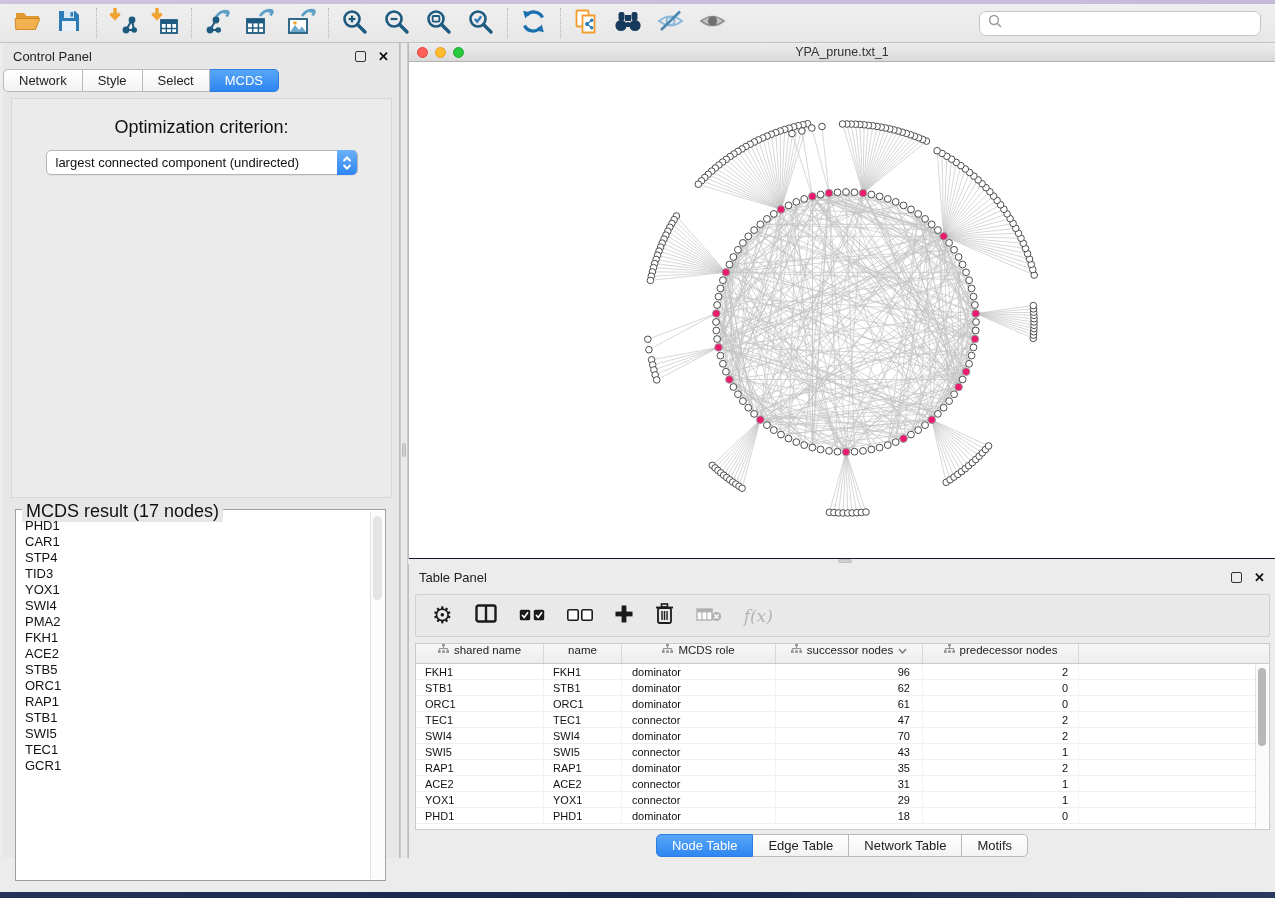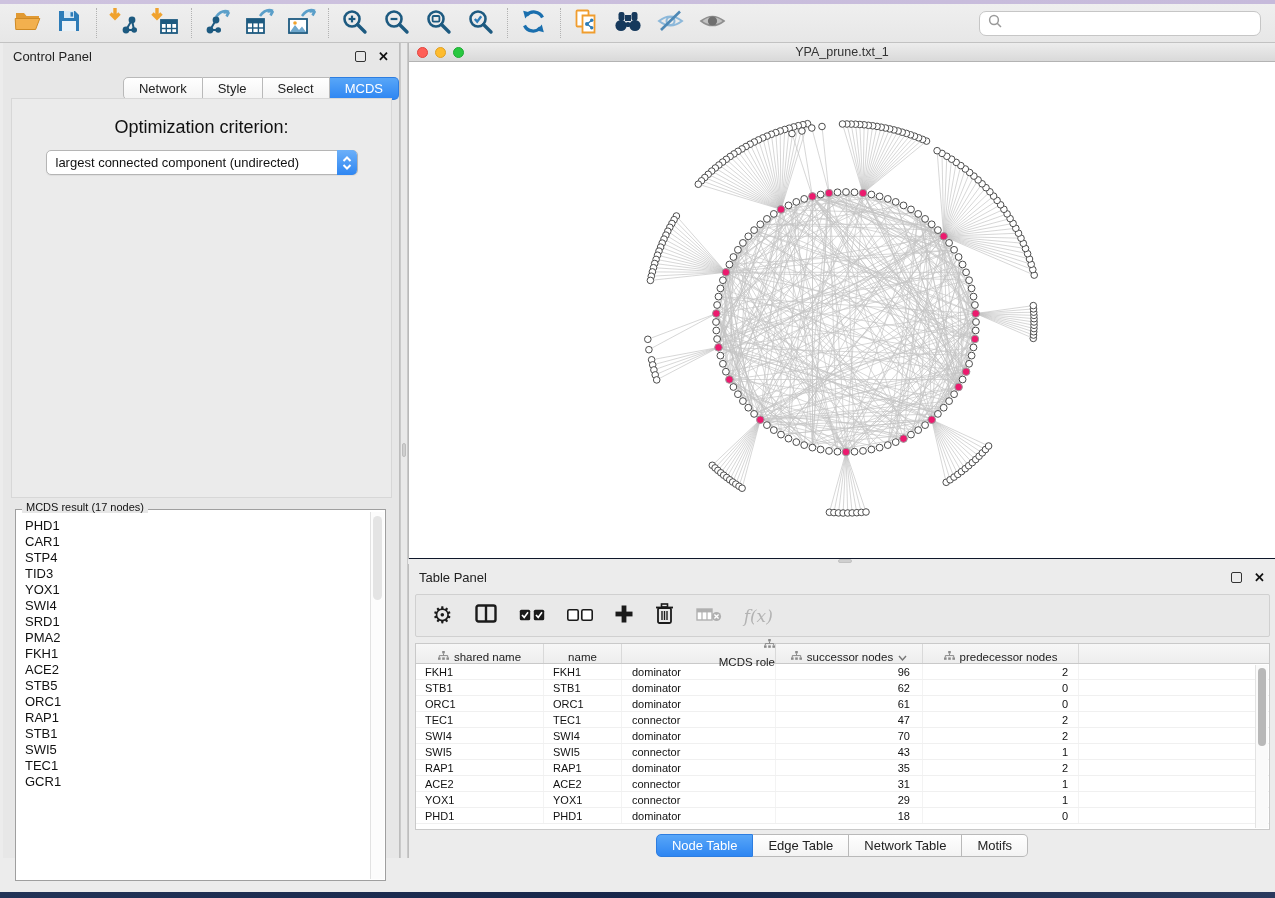--- a/index.html
+++ b/index.html
@@ -29,21 +29,21 @@
 
   
   .control-panel { position:absolute; left:3px; top:43px; width:397px; height:815px;
                    background:#e7e7e7; border-right:1px solid #bdbdbd; }
   .panel-titlebar { height:26px; display:flex; align-items:center; padding:0 10px;
                     font-size:13px; color:#222; }
   .panel-titlebar .flex { flex:1; }
   .mini-float { width:11px; height:11px; border:1.6px solid #333; border-radius:2px; margin-right:12px; }
   .mini-close { font-size:13px; font-weight:bold; color:#111; line-height:1; }
 
-  .seg-tabs { display:flex; justify-content:flex-end; margin-top:8px; }
+  .seg-tabs { display:flex; justify-content:flex-start; margin-top:0; }
   .seg-tab { background:linear-gradient(180deg,#ffffff,#f3f3f3); border:1px solid #b9b9b9;
              border-left-width:0; padding:3px 15px; font-size:13px; color:#222; cursor:default; }
   .seg-tab:first-child { border-left-width:1px; border-radius:5px 0 0 5px; }
   .seg-tab:last-child  { border-radius:0 5px 5px 0; }
   .seg-tab.selected { background:linear-gradient(180deg,#58a6f8,#2e86f2); color:#fff;
                       border-color:#2d7de0; }
 
   .mcds-pane { position:absolute; left:8px; top:55px; width:381px; height:400px;
                background:#ebebeb; border:1px solid #d7d7d7; }
   .crit-label { text-align:center; margin-top:18px; font-size:18px; color:#111; }
@@ -56,21 +56,21 @@
               display:flex; flex-direction:column; align-items:center; justify-content:center; }
   .btn-row { display:flex; justify-content:center; gap:14px; margin-top:13px; }
   .mac-btn { background:linear-gradient(180deg,#ffffff,#f2f2f2); border:1px solid #b9b9b9;
              border-radius:5px; font-size:13px; color:#111; padding:3px 16px; cursor:default;
              font-family:"Liberation Sans",sans-serif; }
   .mac-btn.focused { box-shadow:0 0 0 3px rgba(90,155,250,.55); border-color:#6ba3e8; }
 
   .result-box { position:absolute; left:12px; top:466px; width:371px; height:372px;
                 border:1px solid #9f9f9f; background:#fff; }
   .result-box legend { position:absolute; top:-9px; left:6px; background:#e7e7e7;
-                       padding:0 4px; font-size:11px; color:#111; }
+                       padding:0 4px; font-size:18px; color:#111; }
   .result-list { position:absolute; left:1px; top:2px; right:15px; bottom:1px;
                  overflow:hidden; padding:6px 0 0 8px; }
   .result-item { font-size:13px; line-height:16px; color:#111; }
   .list-scroll { position:absolute; right:1px; top:2px; width:14px; bottom:1px;
                  border-left:1px solid #e2e2e2; background:#fcfcfc; }
   .list-thumb { position:absolute; left:2px; top:4px; width:9px; height:84px;
                 background:#e4e4e4; border-radius:5px; }
 
   
   .vsplit { position:absolute; left:400px; top:43px; width:8px; height:815px;
@@ -101,24 +101,24 @@
                    background:#e9e9e9; border:1px solid #d0d0d0; border-radius:2px;
                    display:flex; align-items:center; padding-left:16px; gap:22px; }
   .ticon { display:flex; align-items:center; justify-content:center; height:30px; }
   .gear-glyph { font-size:23px; color:#1b1b1b; line-height:1; }
   .fx-label { font-family:"DejaVu Serif", serif; font-style:italic; font-size:17px; color:#b3b3b3; }
 
   .table-wrap { position:absolute; left:6px; top:79px; width:855px; height:187px;
                 background:#fff; border:1px solid #c9c9c9; }
   .thead { display:flex; height:20px; background:linear-gradient(180deg,#f7f7f7,#ededed);
            border-bottom:1px solid #c9c9c9; }
-  .th { display:flex; align-items:flex-end; justify-content:center; gap:5px;
+  .th { display:flex; align-items:flex-start; justify-content:center; gap:5px;
         border-right:1px solid #d9d9d9; font-size:11.5px; color:#222; position:relative; }
   .th:nth-child(1){ width:128px; } .th:nth-child(2){ width:78px; }
-  .th:nth-child(3){ width:154px;flex-direction:column; } .th:nth-child(4){ width:147px; }
+  .th:nth-child(3){ width:154px; } .th:nth-child(4){ width:147px; }
   .th:nth-child(5){ width:156px; }
   .tr { display:flex; height:16px; border-bottom:1px solid #f0f0f0; }
   .td { font-size:11px; color:#111; line-height:16px; border-right:1px solid #f3f3f3;
         white-space:nowrap; overflow:hidden; }
   .td:nth-child(1){ width:128px; padding-left:9px; }
   .td:nth-child(2){ width:78px;  padding-left:9px; }
   .td:nth-child(3){ width:154px; padding-left:10px; }
   .td:nth-child(4){ width:147px; text-align:right; padding-right:12px; }
   .td:nth-child(5){ width:156px; text-align:right; padding-right:10px; }
   .tscroll { position:absolute; right:1px; top:21px; width:13px; bottom:1px;
@@ -340,21 +340,20 @@
 
     <div class="result-box">
       <legend>MCDS result (17 nodes)</legend>
       <div class="result-list">
           <div class="result-item">PHD1</div>
           <div class="result-item">CAR1</div>
           <div class="result-item">STP4</div>
           <div class="result-item">TID3</div>
           <div class="result-item">YOX1</div>
           <div class="result-item">SWI4</div>
-          <div class="result-item">SRD1</div>
           <div class="result-item">PMA2</div>
           <div class="result-item">FKH1</div>
           <div class="result-item">ACE2</div>
           <div class="result-item">STB5</div>
           <div class="result-item">ORC1</div>
           <div class="result-item">RAP1</div>
           <div class="result-item">STB1</div>
           <div class="result-item">SWI5</div>
           <div class="result-item">TEC1</div>
           <div class="result-item">GCR1</div>

